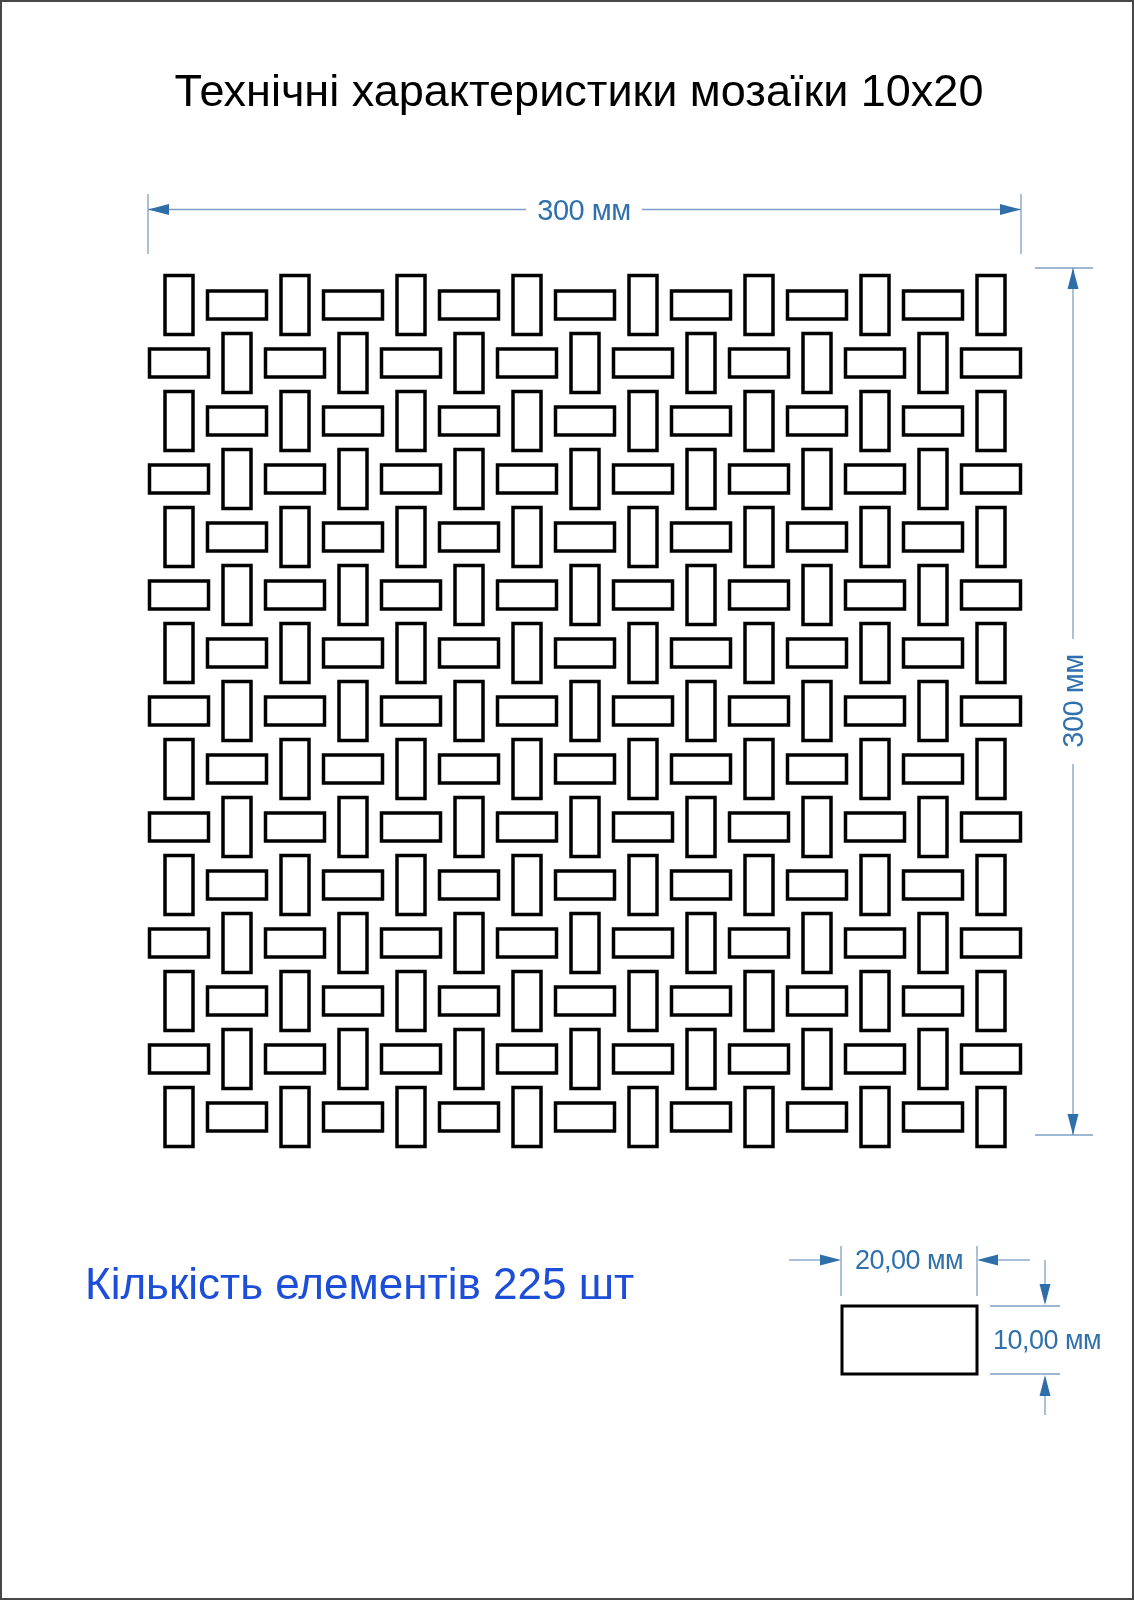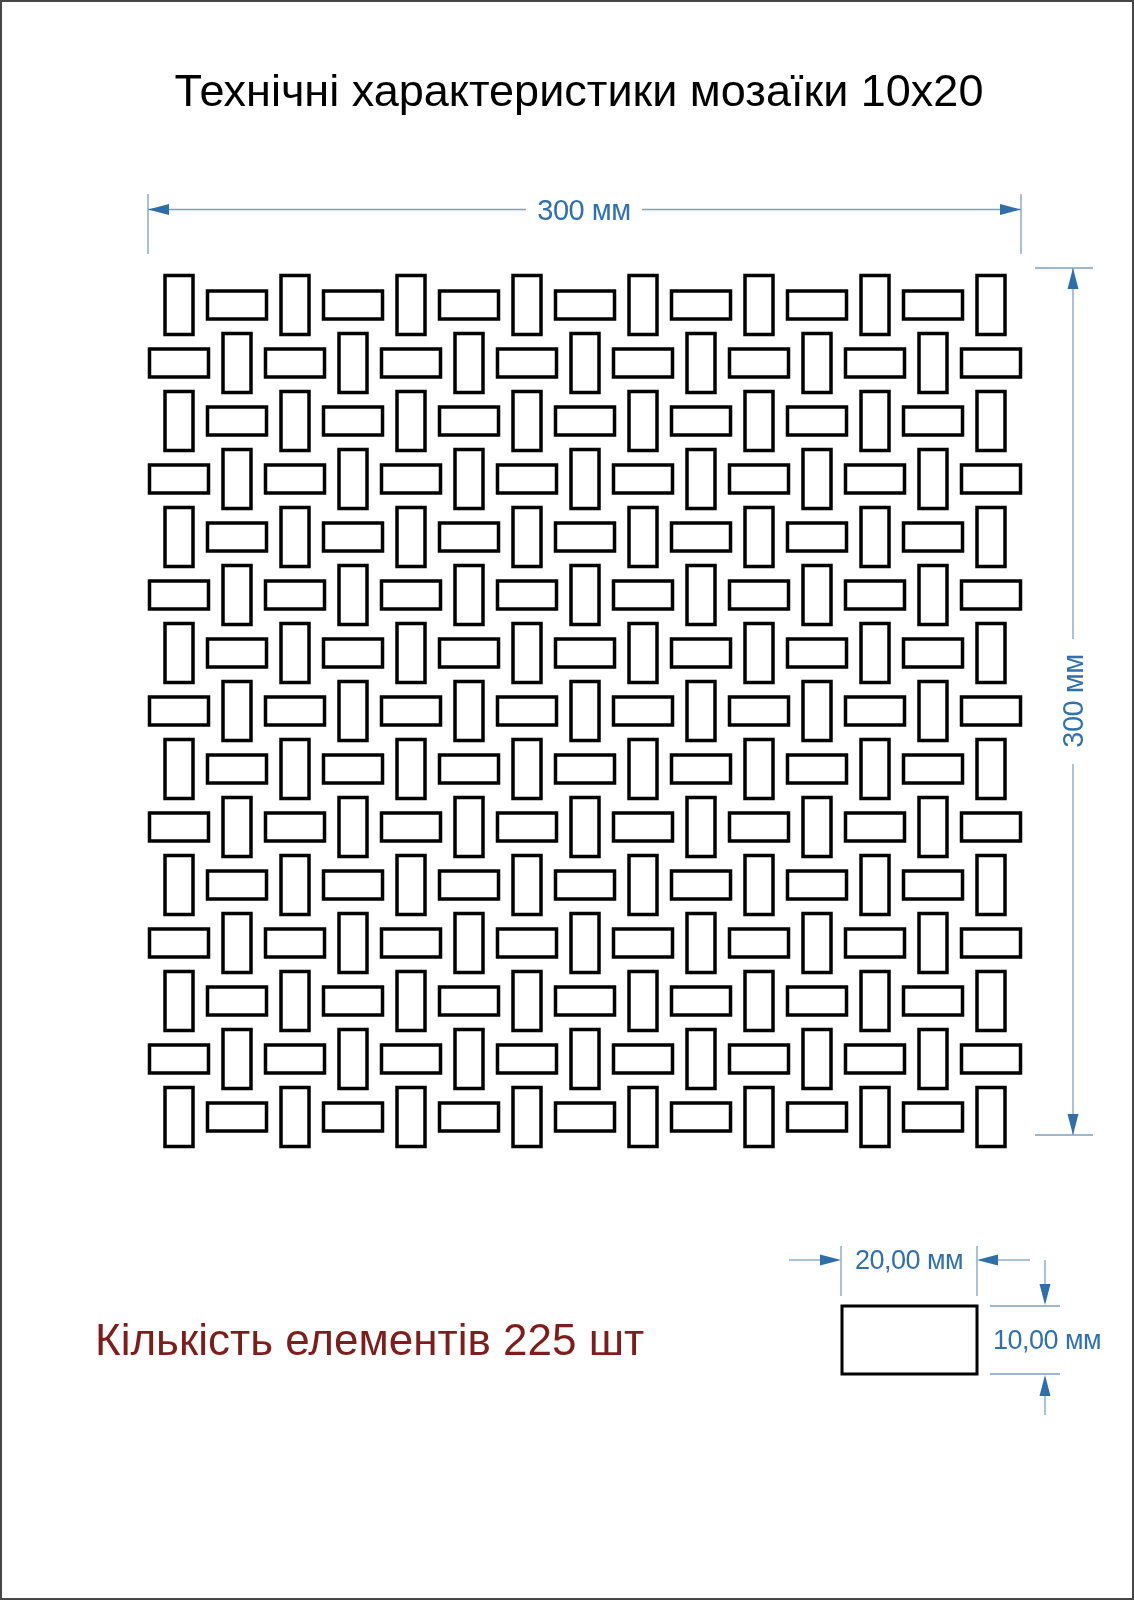--- a/index.html
+++ b/index.html
@@ -18,26 +18,25 @@
     left:0; right:0; top:63px;
     text-align:center;
     transform:translateX(12px);
     font-size:45px;
     line-height:1.15;
     color:#000000;
     white-space:nowrap;
   }
   .count {
     position:absolute;
-    left:83px; top:1314px;
+    left:83px; top:1258px;
     font-size:44px;
     line-height:1.1;
-    color:#7f1d1d;
+    color:#1d4ed8;
     white-space:nowrap;
-    margin-left:10px;
   }
   svg.drawing {
     position:absolute; left:0; top:0;
   }
   .tile        { fill:#ffffff; stroke:#000000; stroke-width:3.5; }
   .tile-big    { fill:#ffffff; stroke:#000000; stroke-width:3; }
   .ext, .dim   { stroke:var(--dim-line,#7e9fc5); stroke-width:1.3; fill:none; }
   .arrow       { fill:var(--dim-arrow,#2e6ea9); stroke:none; }
   .dimtext {
     fill:var(--dim-text,#2f70ad);

